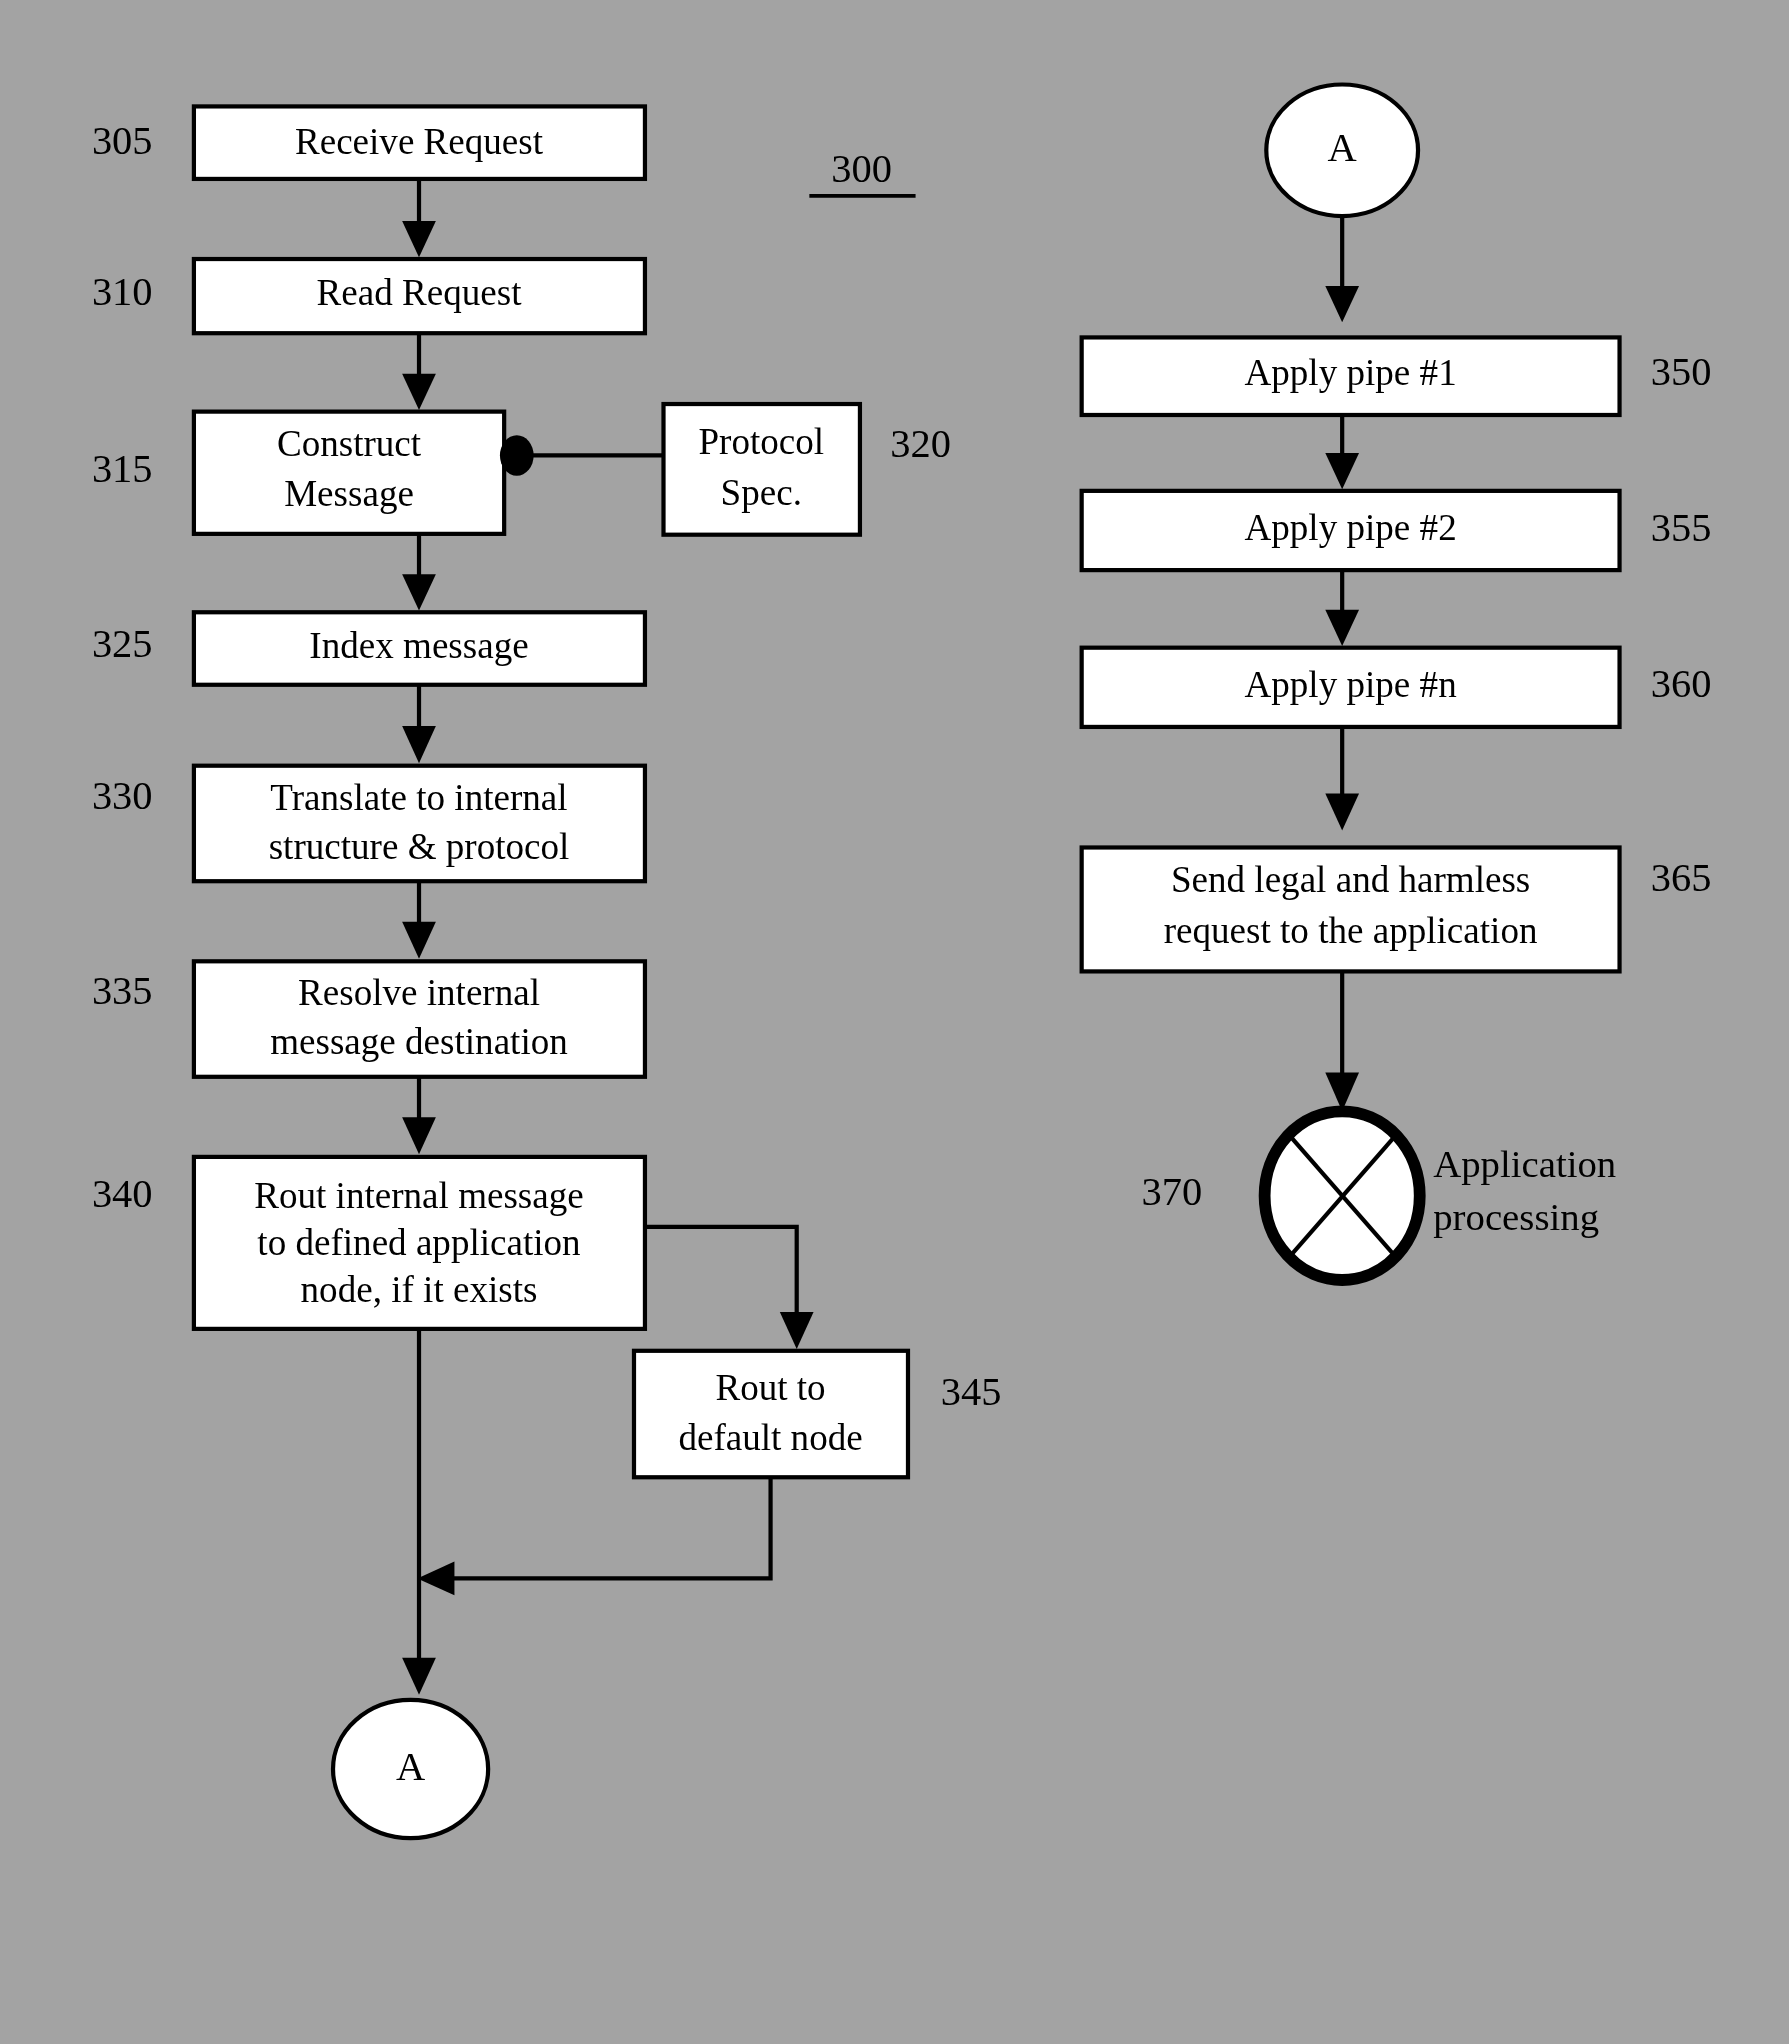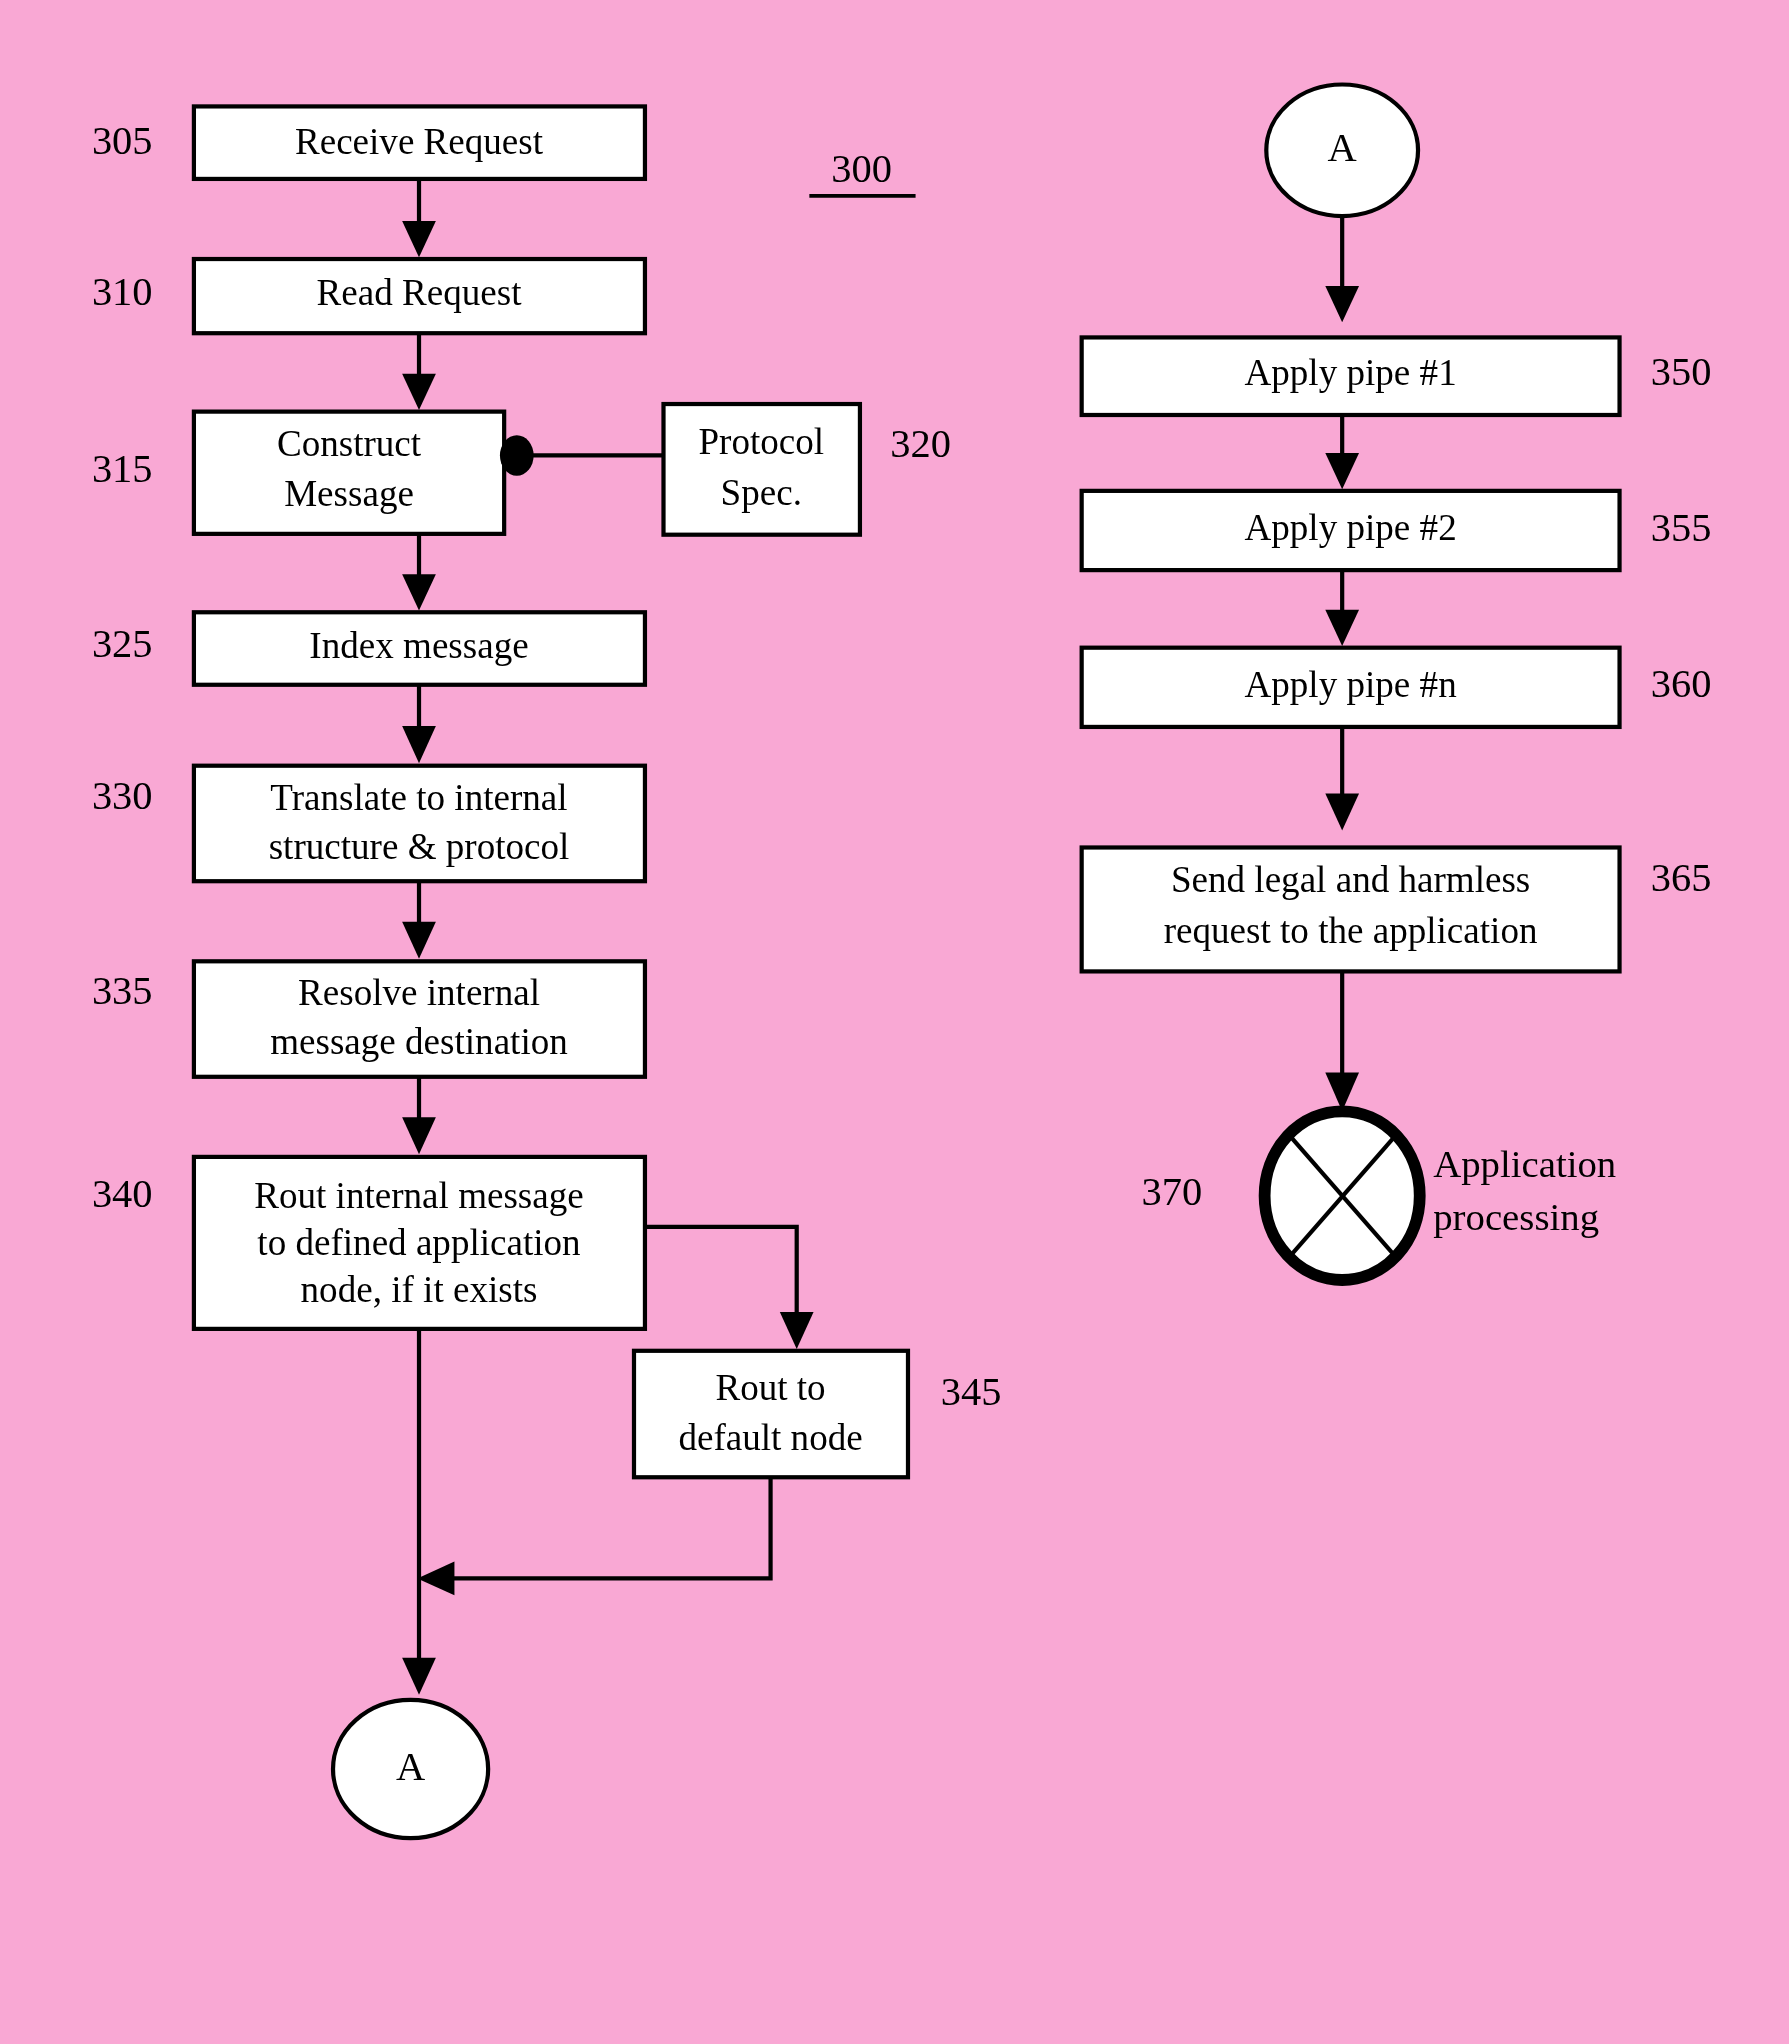--- a/index.html
+++ b/index.html
@@ -7,21 +7,21 @@
     padding: 0;
     background: #ffffff;
   }
   body {
     font-family: "Liberation Serif", "DejaVu Serif", serif;
   }
   #figure-root {
     position: relative;
     width: 1789px;
     height: 2044px;
-    background: #f9a8d4;
+    background: #a3a3a3;
     overflow: hidden;
   }
   svg#diagram {
     position: absolute;
     left: 0;
     top: 0;
     width: 1789px;
     height: 2044px;
     display: block;
   }

